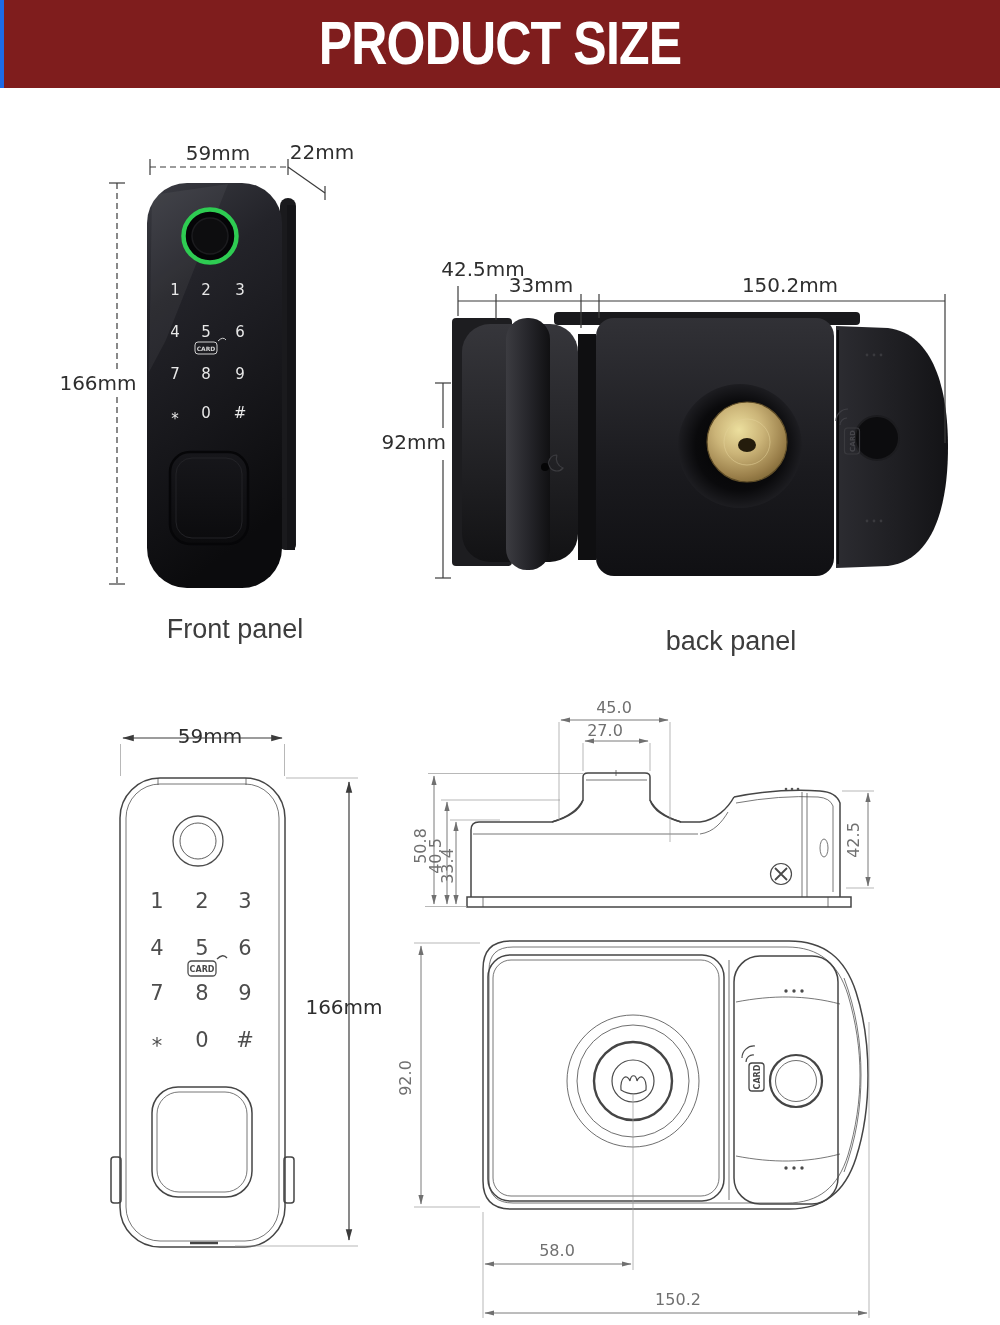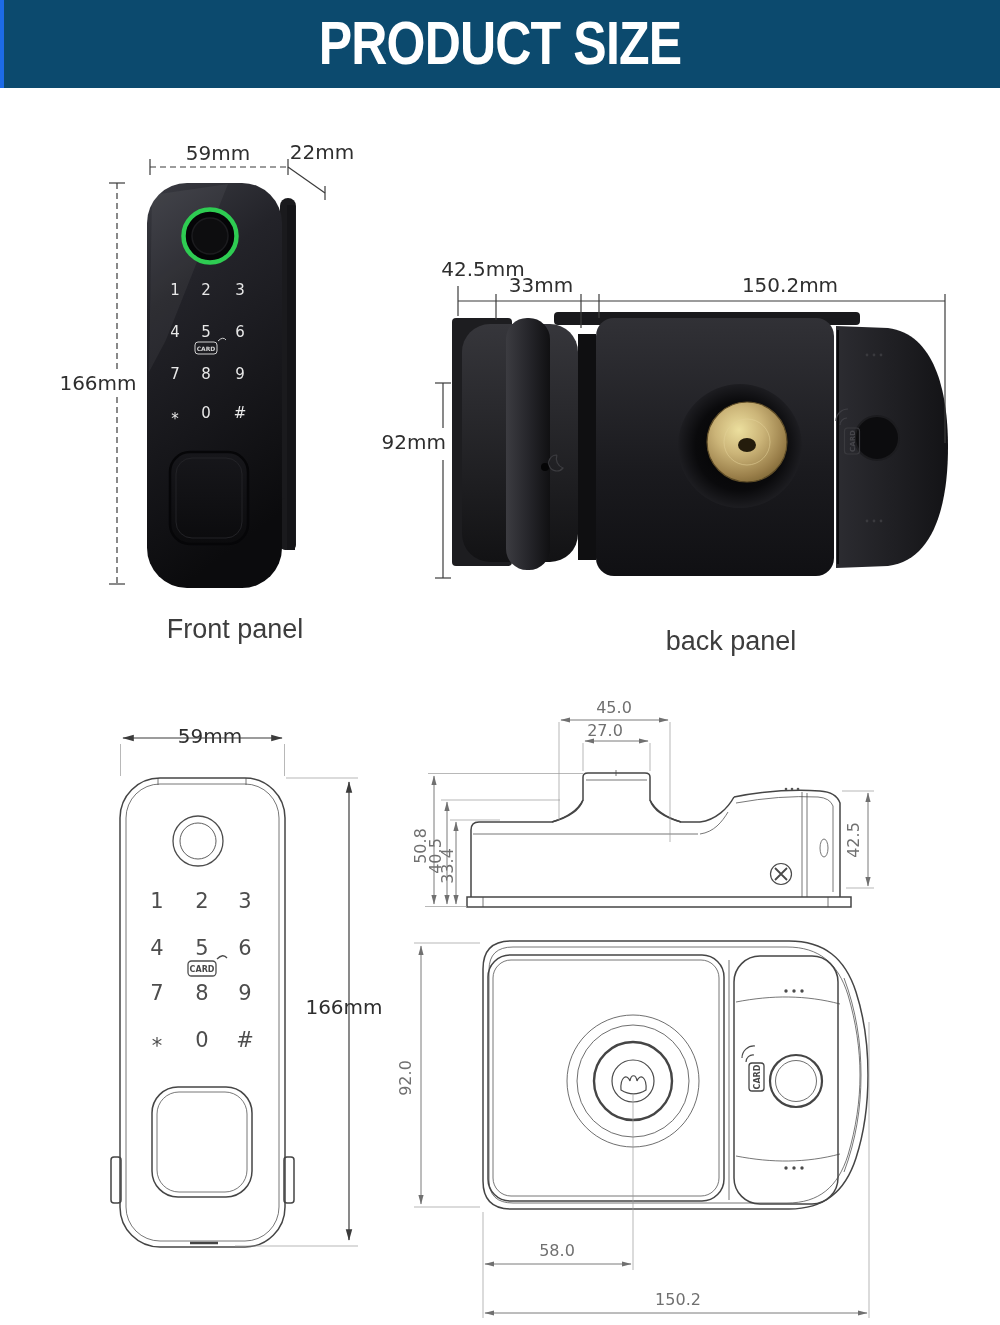--- a/index.html
+++ b/index.html
@@ -1,17 +1,17 @@
 <!DOCTYPE html>
 <html><head>
 <meta charset="utf-8">
 <style>
   html,body{margin:0;padding:0;background:#fff;}
   body{width:1000px;height:1325px;position:relative;overflow:hidden;font-family:"Liberation Sans",sans-serif;}
-  .banner{position:absolute;top:0;left:0;width:1000px;height:88px;background:#0c4a6e;z-index:2;}
+  .banner{position:absolute;top:0;left:0;width:1000px;height:88px;background:#7f1d1d;z-index:2;}
   .banner .strip{position:absolute;left:0;top:0;width:4px;height:88px;background:#1d6be8;}
   .banner .title{margin:0;color:#ffffff;text-align:center;font-size:61px;line-height:86px;
     font-weight:bold;font-family:"Liberation Sans",sans-serif;letter-spacing:-1px;
     transform:scaleX(0.82);transform-origin:50% 50%;}
   svg.scene{position:absolute;top:0;left:0;z-index:1;}
 
   
   .pd  {font:20px "DejaVu Sans",sans-serif;fill:#2e2e2e;}          
   .lbl {font:27px "Liberation Sans",sans-serif;fill:#3d3d3d;}      
   .dg  {font:16px "DejaVu Sans",sans-serif;fill:#707070;}          

